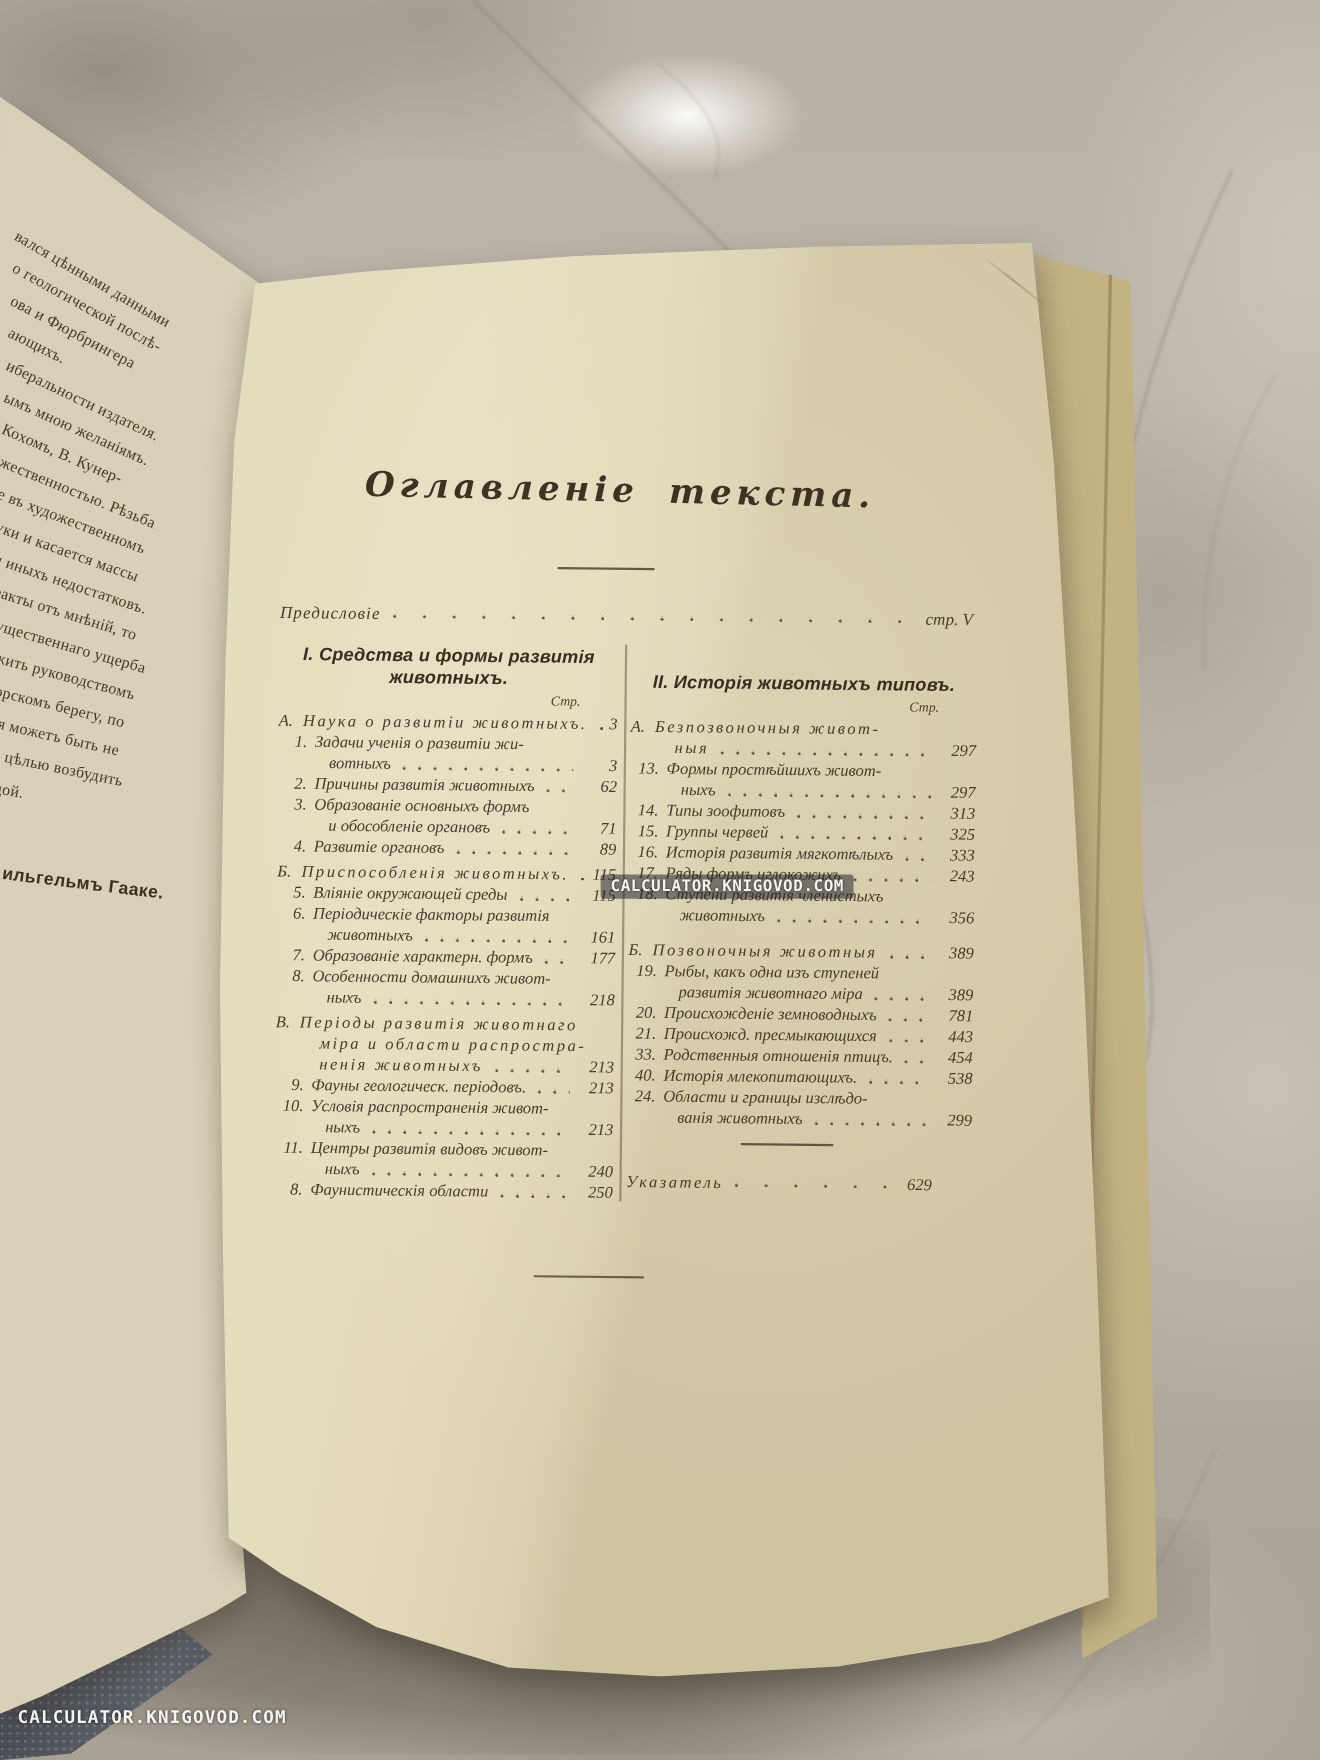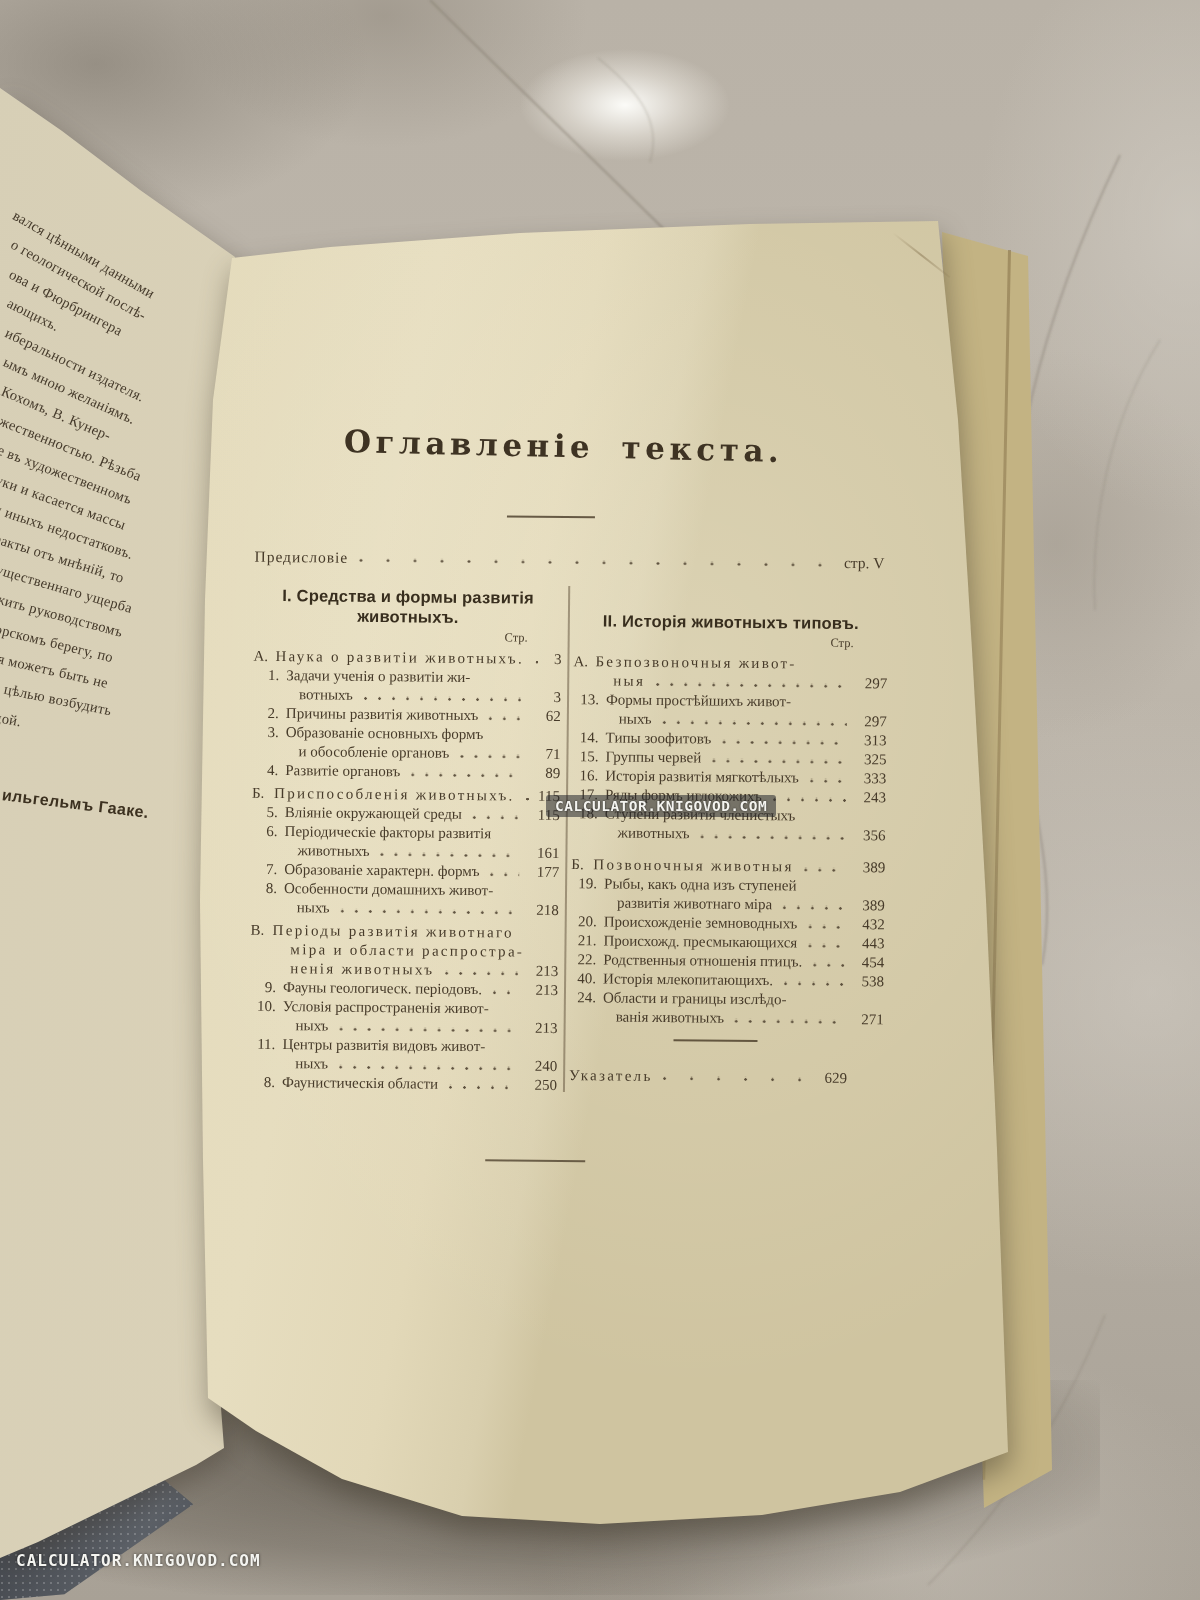--- a/index.html
+++ b/index.html
@@ -60,21 +60,21 @@
     position:absolute;white-space:nowrap;
     font-family:"Liberation Serif", serif;font-size:14.5px;color:#453a2b;
     transform-origin:0 50%;letter-spacing:.3px;
   }
   #lp-signature{
     position:absolute;left:2px;top:786px;white-space:nowrap;
     font-family:"Liberation Sans", sans-serif;font-weight:700;font-size:16px;
     color:#3c3120;transform:rotate(7deg);transform-origin:0 50%;letter-spacing:.4px;
   }
   
-  #right-page-wrap{left:0;top:0;width:1200px;height:1600px;z-index:6;filter:drop-shadow(2px 14px 14px rgba(58,50,38,.45));}
+  #right-page-wrap{left:0;top:0;width:1200px;height:1600px;z-index:6;filter:drop-shadow(2px 14px 14px rgba(58,50,38,.45));font-style:italic;}
   #right-page{
     position:absolute;left:0;top:0;width:1200px;height:1600px;
     clip-path:polygon(232px 258px,330px 247px,520px 233px,750px 224px,938px 221px,958px 420px,972px 650px,986px 900px,997px 1150px,1008px 1452px,900px 1492px,762px 1515px,600px 1524px,462px 1516px,342px 1479px,256px 1431px,208px 1398px,203px 1160px,200px 900px,205px 600px,213px 400px);
     background:
       radial-gradient(ellipse 700px 900px at 58% 42%, rgba(255,252,235,.25), rgba(255,252,235,0) 80%),
       linear-gradient(101deg,#b5a987 0px,#cfc5a4 26px,#ddd3b3 70px,#e4dbbc 220px,#e6ddbf 480px,#e2d8b8 640px,#d9cfae 740px,#cfc4a0 790px),
       linear-gradient(180deg, rgba(120,100,60,.12) 0%, rgba(0,0,0,0) 6%, rgba(0,0,0,0) 88%, rgba(110,92,55,.22) 99%);
   }
   #crease{
     left:893px;top:232px;width:72px;height:2px;z-index:7;
@@ -409,53 +409,53 @@
                 <span class="leader"></span>
               </div>
               <span class="pg">389</span>
             </div>
             <div class="entry numbered">
               <div class="line last">
                 <span class="lbl">20.</span>
                 <span class="txt">Происхожденіе земноводныхъ</span>
                 <span class="leader"></span>
               </div>
-              <span class="pg">432</span>
+              <span class="pg">781</span>
             </div>
             <div class="entry numbered">
               <div class="line last">
                 <span class="lbl">21.</span>
                 <span class="txt">Происхожд. пресмыкающихся</span>
                 <span class="leader"></span>
               </div>
               <span class="pg">443</span>
             </div>
             <div class="entry numbered">
               <div class="line last">
-                <span class="lbl">22.</span>
+                <span class="lbl">33.</span>
                 <span class="txt">Родственныя отношенія птицъ.</span>
                 <span class="leader"></span>
               </div>
               <span class="pg">454</span>
             </div>
             <div class="entry numbered">
               <div class="line last">
                 <span class="lbl">40.</span>
                 <span class="txt">Исторія млекопитающихъ.</span>
                 <span class="leader"></span>
               </div>
               <span class="pg">538</span>
             </div>
             <div class="entry numbered">
               <div class="line"><span class="lbl">24.</span><span class="txt">Области и границы изслѣдо-</span></div>
               <div class="line cont last">
                 <span class="txt">ванія животныхъ</span>
                 <span class="leader"></span>
               </div>
-              <span class="pg">271</span>
+              <span class="pg">299</span>
             </div>
           </div>
         <div class="mid-rule"></div>
         <div class="footer-row">
           <span class="lbl-text">Указатель</span>
           <span class="leader sparse"></span>
           <span class="pg2">629</span>
         </div>
       </div>
 

